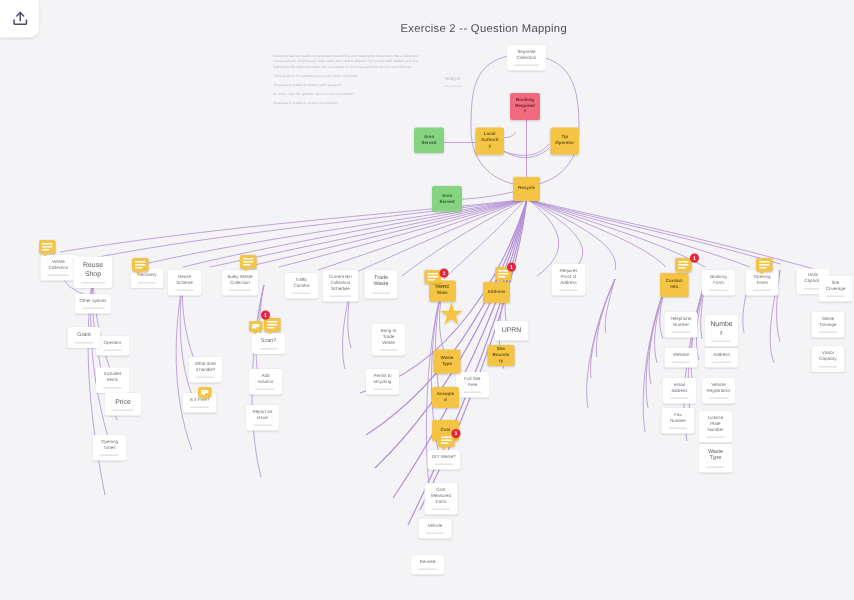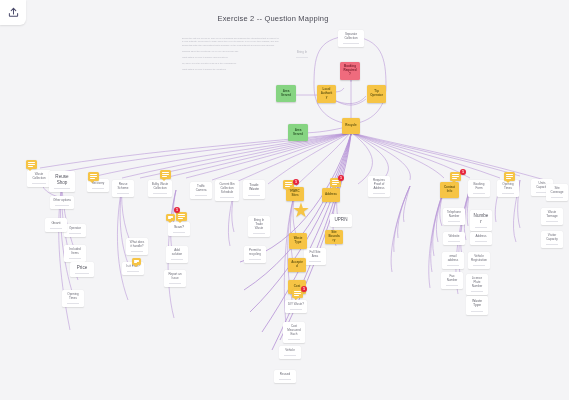--- a/index.html
+++ b/index.html
@@ -27,21 +27,21 @@
     box-shadow: 0 1px 2px rgba(0,0,0,.10);
     z-index: 40;
   }
   .toolbar svg { display:block; }
 
   
   .board-title {
     position: absolute;
     left: 168px; top: 14px;
     width: 210px;
-    text-align: center;
+    text-align: right;
     font-size: 7.5px;
     color: #4a4a55;
     letter-spacing: .2px;
     white-space: nowrap;
   }
 
   
   .desc {
     position: absolute;
     left: 182px; top: 37px;

